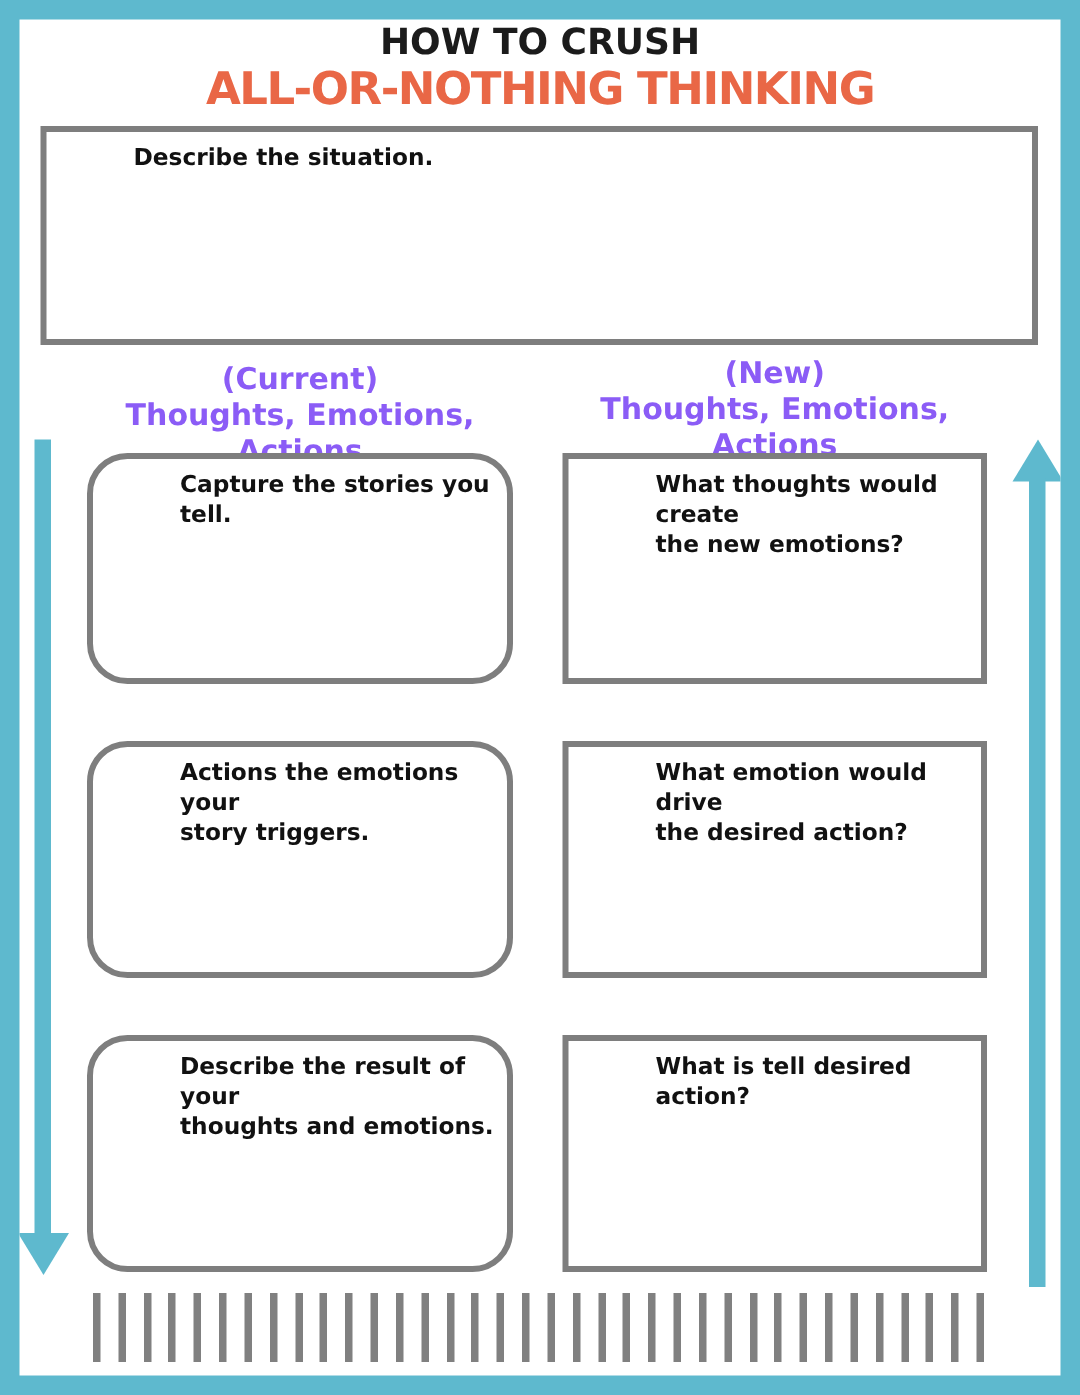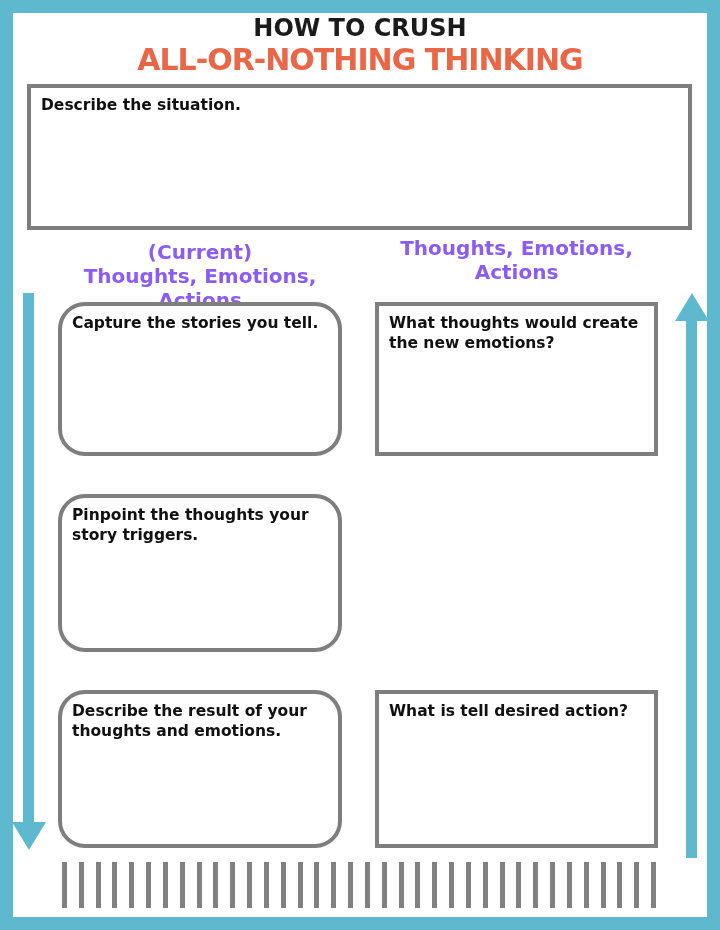--- a/index.html
+++ b/index.html
@@ -20,20 +20,21 @@
   .title2{
     position:absolute;left:0;top:29px;width:694px;
     text-align:center;font-size:30px;font-weight:bold;
     color:var(--orange,#E96746);letter-spacing:-1px;
   }
   .wbox{
     position:absolute;
     box-sizing:border-box;
     border:4px solid var(--box_border,#7E7E7E);
     background:#fff;
+    padding-left:48px;
   }
   .situation{left:14px;top:71px;width:665px;height:146px;}
   .prompt{
     margin:7px 0 0 10px;
     font-size:15.5px;font-weight:bold;color:#111;
     line-height:1.3;white-space:pre-line;
   }
   .col-header{
     position:absolute;text-align:center;
     font-size:20px;font-weight:bold;color:#8b5cf6;line-height:24px;
@@ -77,38 +78,43 @@
   <div class="wbox situation">
     <div class="prompt">Describe the situation.</div>
   </div>
 
   <div class="col-header current">
     <div>(Current)</div>
     <div>Thoughts, Emotions, Actions</div>
   </div>
 
   <div class="col-header new">
+    <div>(New)</div>
     <div>Thoughts, Emotions, Actions</div>
   </div>
 
   <div class="wbox b-l row1">
     <div class="prompt">Capture the stories you tell.</div>
   </div>
   <div class="wbox b-l row2">
-    <div class="prompt">Pinpoint the thoughts your
+    <div class="prompt">Actions the emotions your
 story triggers.</div>
   </div>
   <div class="wbox b-r row1">
     <div class="prompt">What thoughts would create
 the new emotions?</div>
   </div>
 
   <div class="wbox b-l row3">
     <div class="prompt">Describe the result of your
 thoughts and emotions.</div>
+  </div>
+  <div class="wbox b-r row2">
+    <div class="prompt">What emotion would drive
+the desired action?</div>
   </div>
   <div class="wbox b-r row3">
     <div class="prompt">What is tell desired action?</div>
   </div>
 
   <div>
     <div class="arrow-bar left-arrow-bar"></div>
     <div class="left-arrow-head"></div>
   </div>
 

